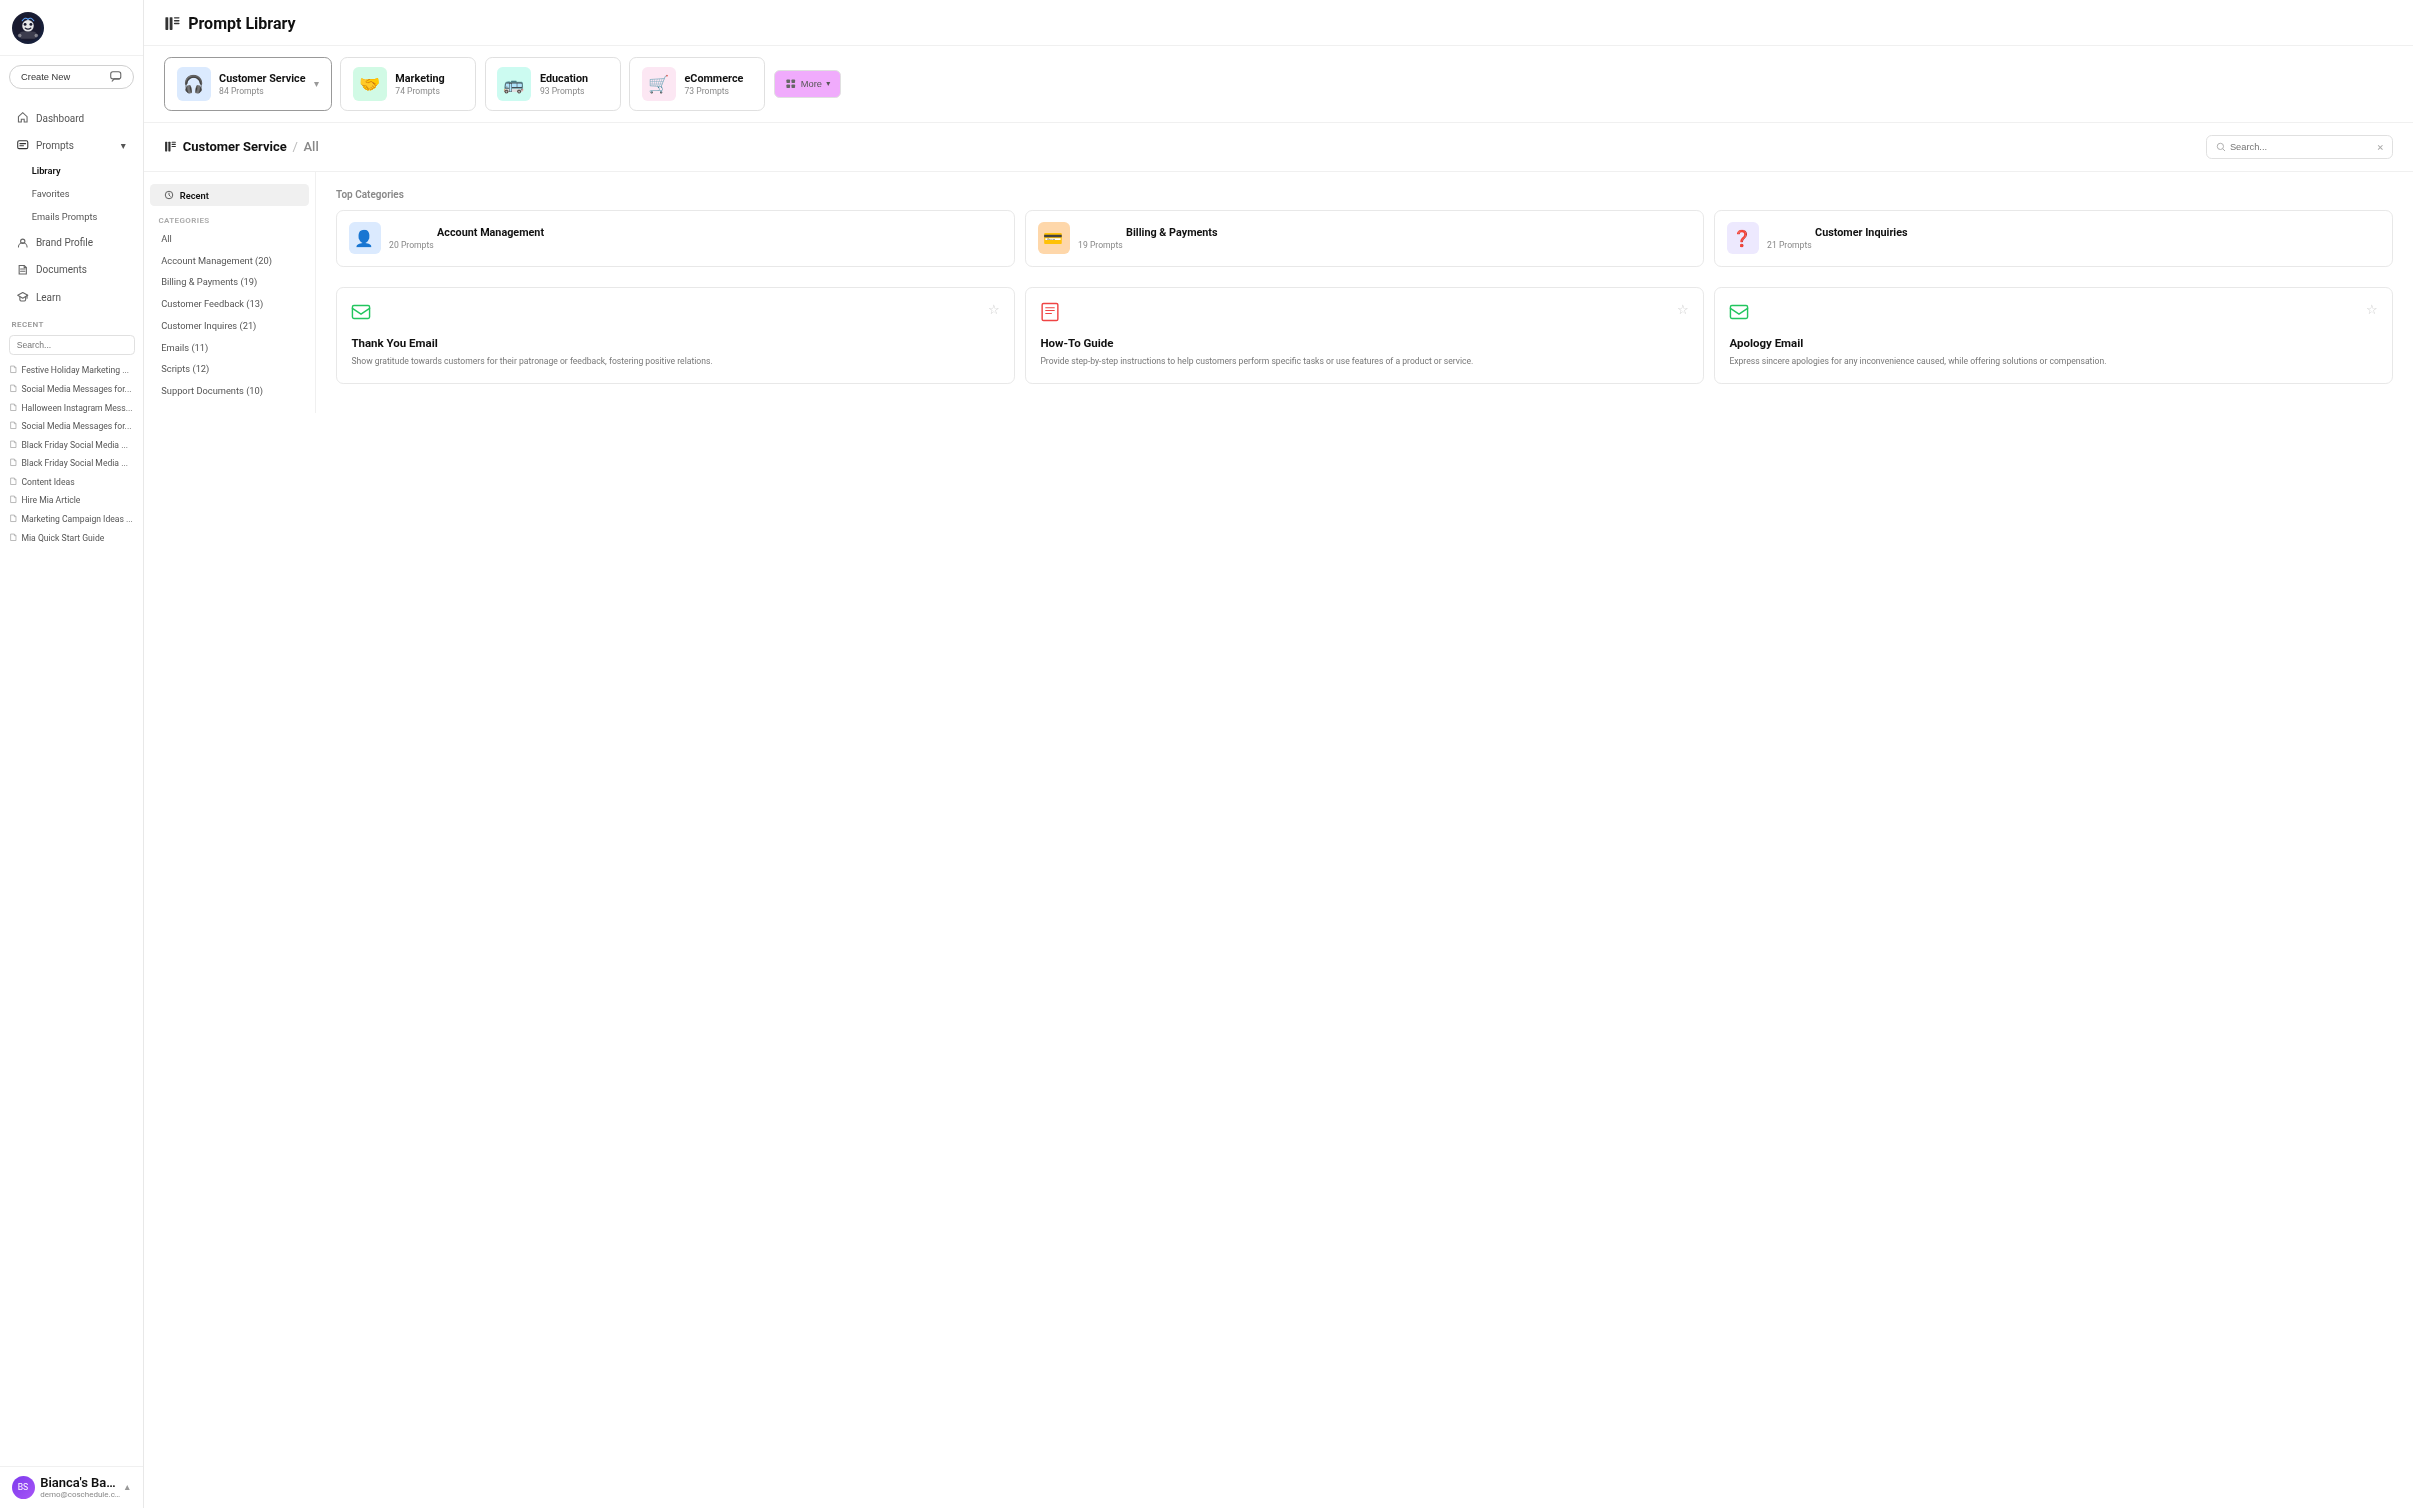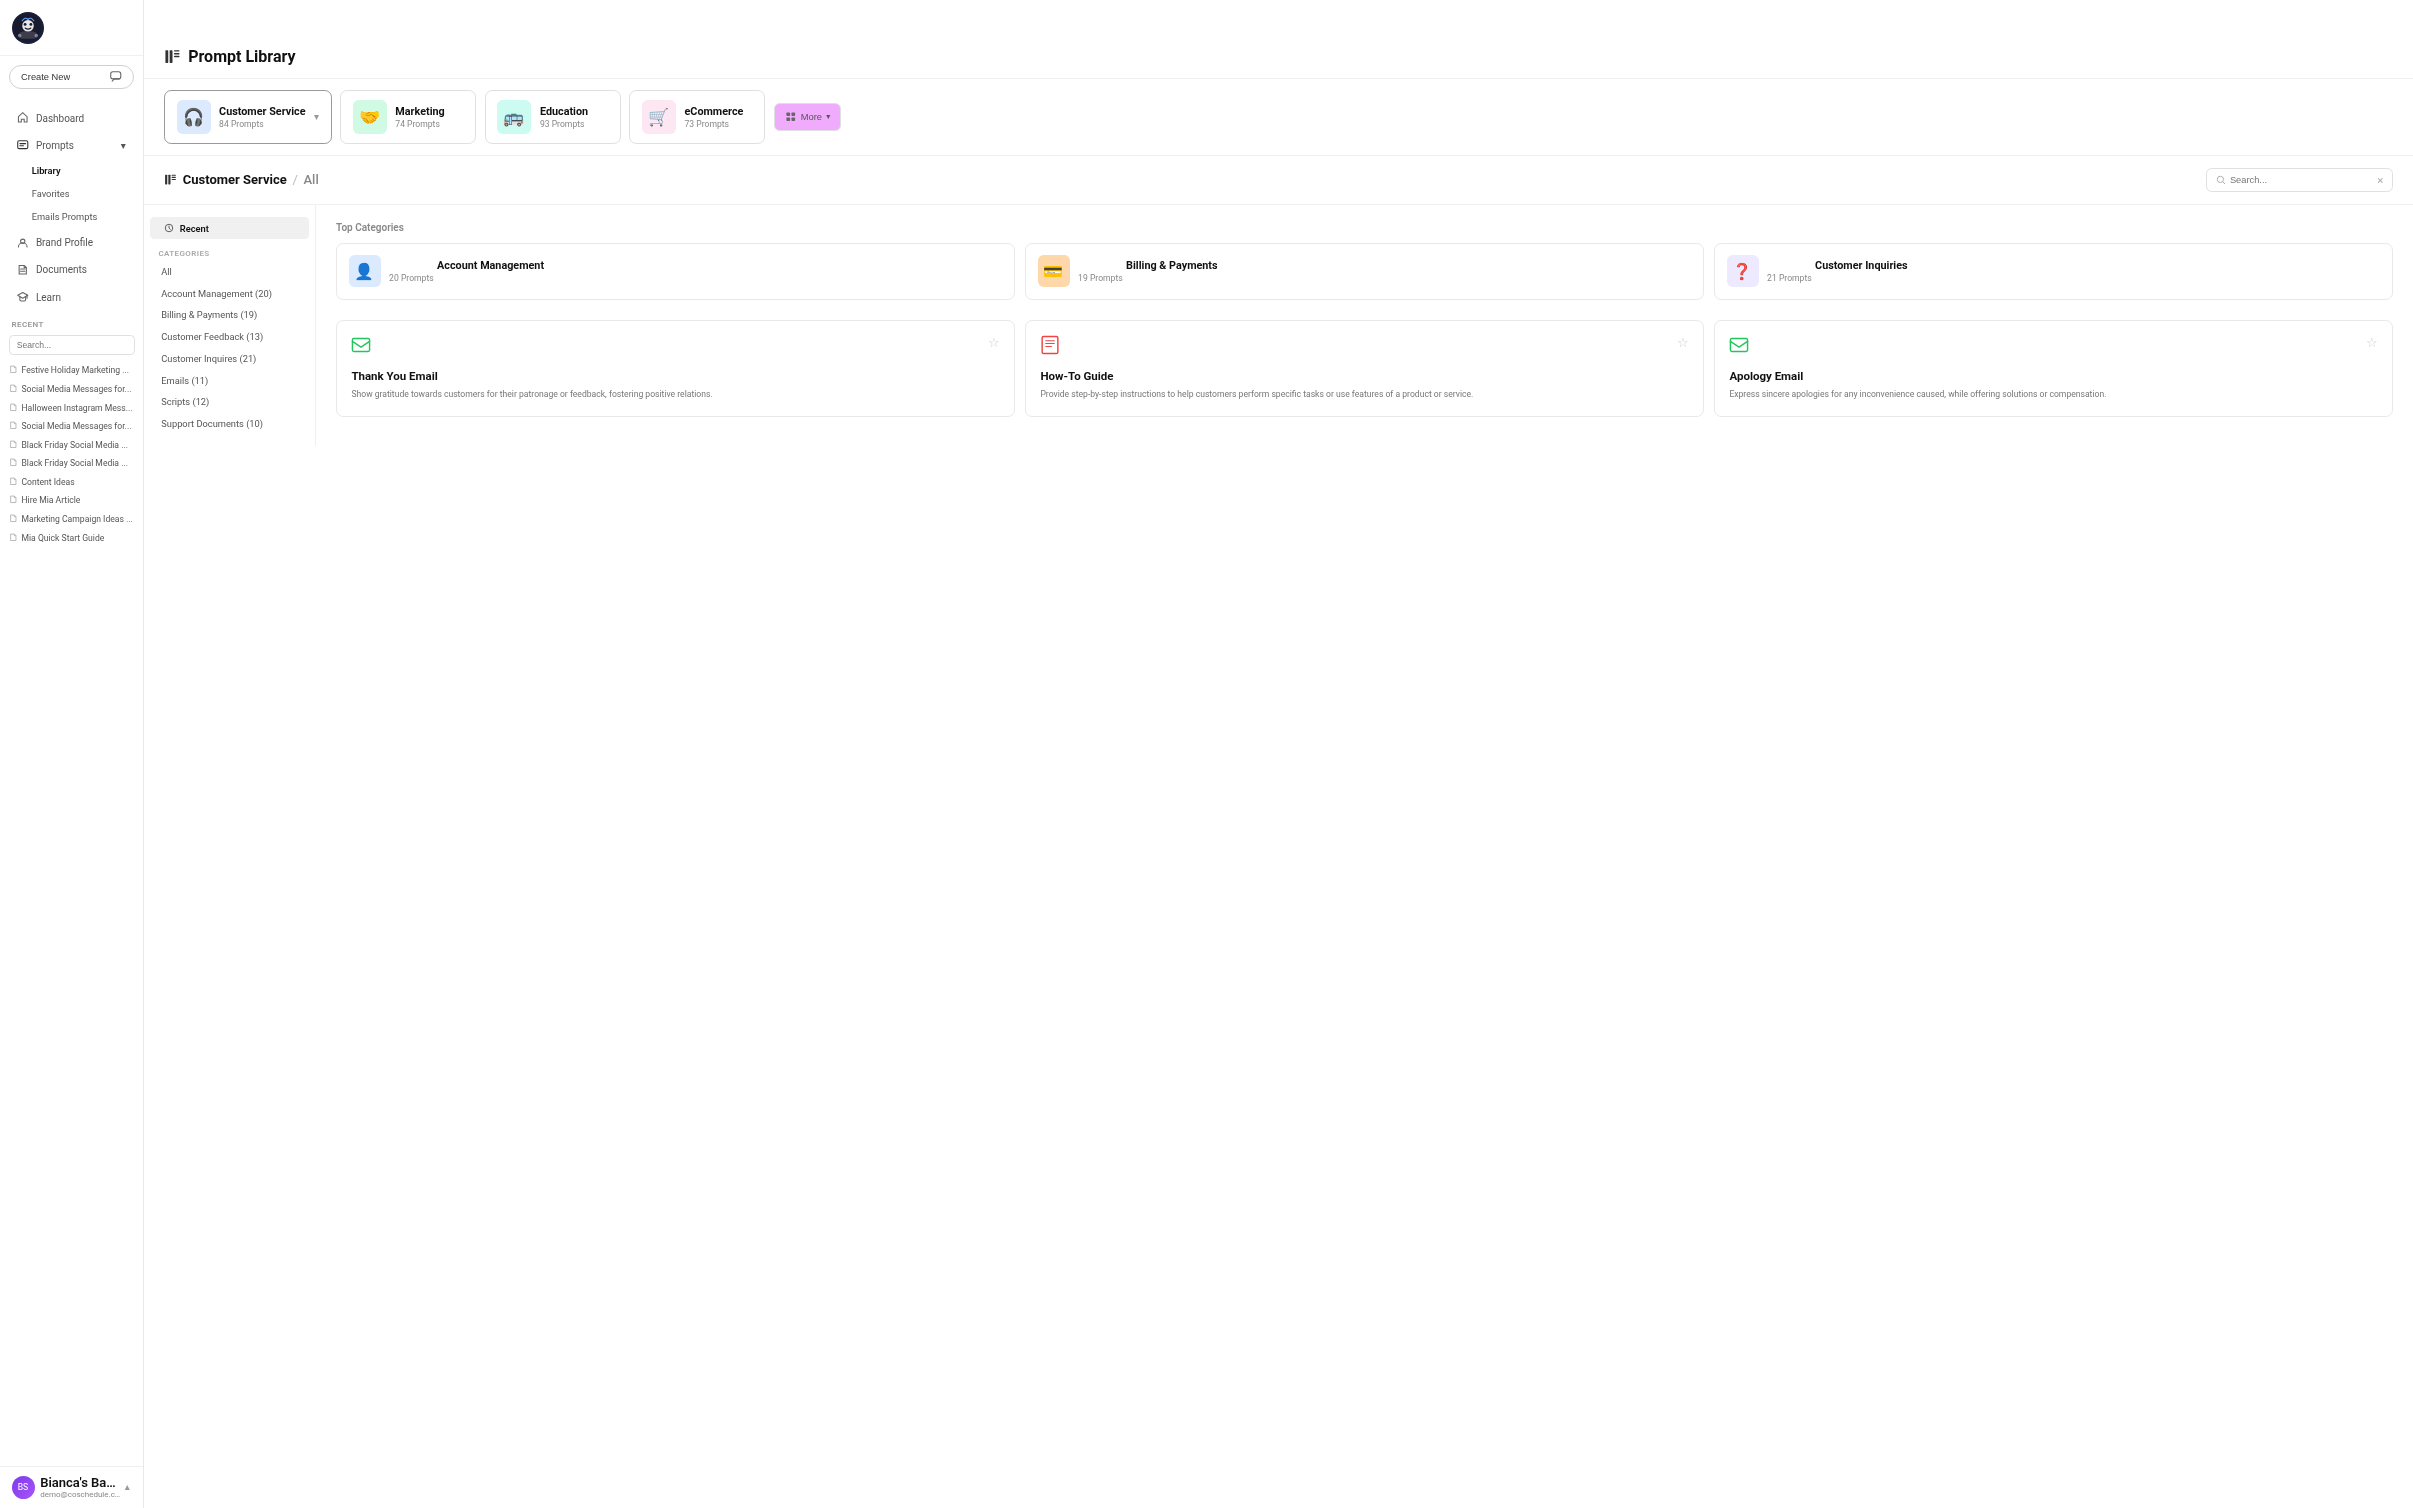--- a/index.html
+++ b/index.html
@@ -125,21 +125,20 @@
     #main {
       flex: 1;
       overflow-y: auto;
       background: #fff;
     }
     .main-header {
       padding: 14.4px 20px 11.5px;
       border-bottom: 0.7px solid #f0f0f0;
       display: flex;
       align-items: center;
-      margin-top: 33px;
     }
     .main-header h1 {
       font-size: 16px;
       font-weight: 700;
       color: #111;
       display: flex;
       align-items: center;
       gap: 7.2px;
     }
 

